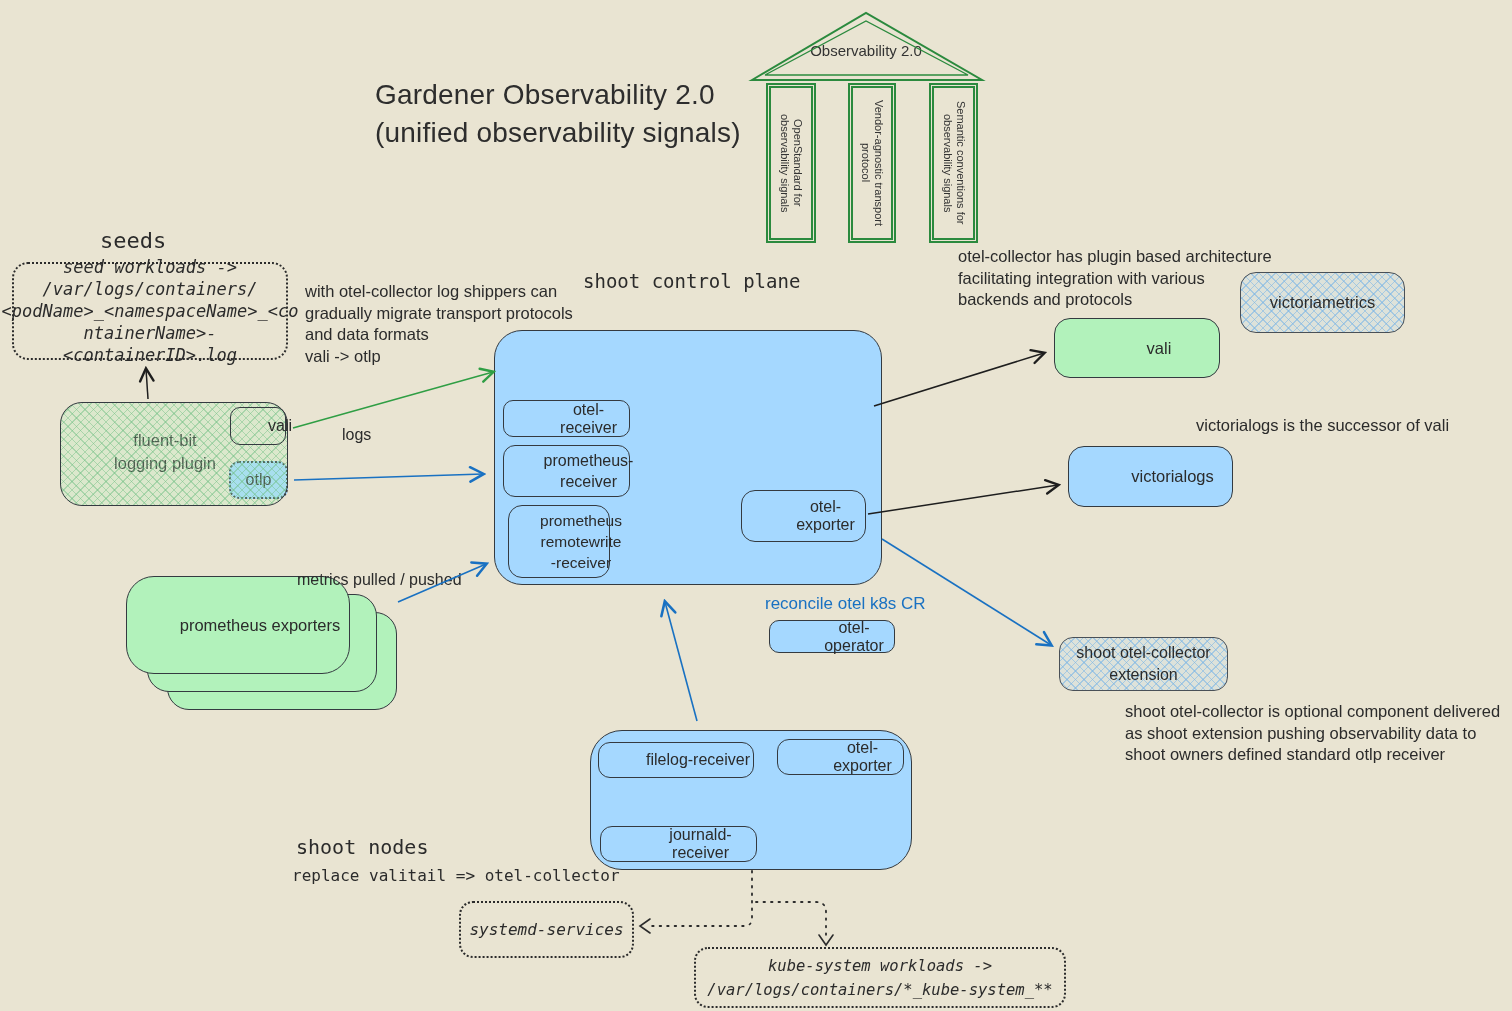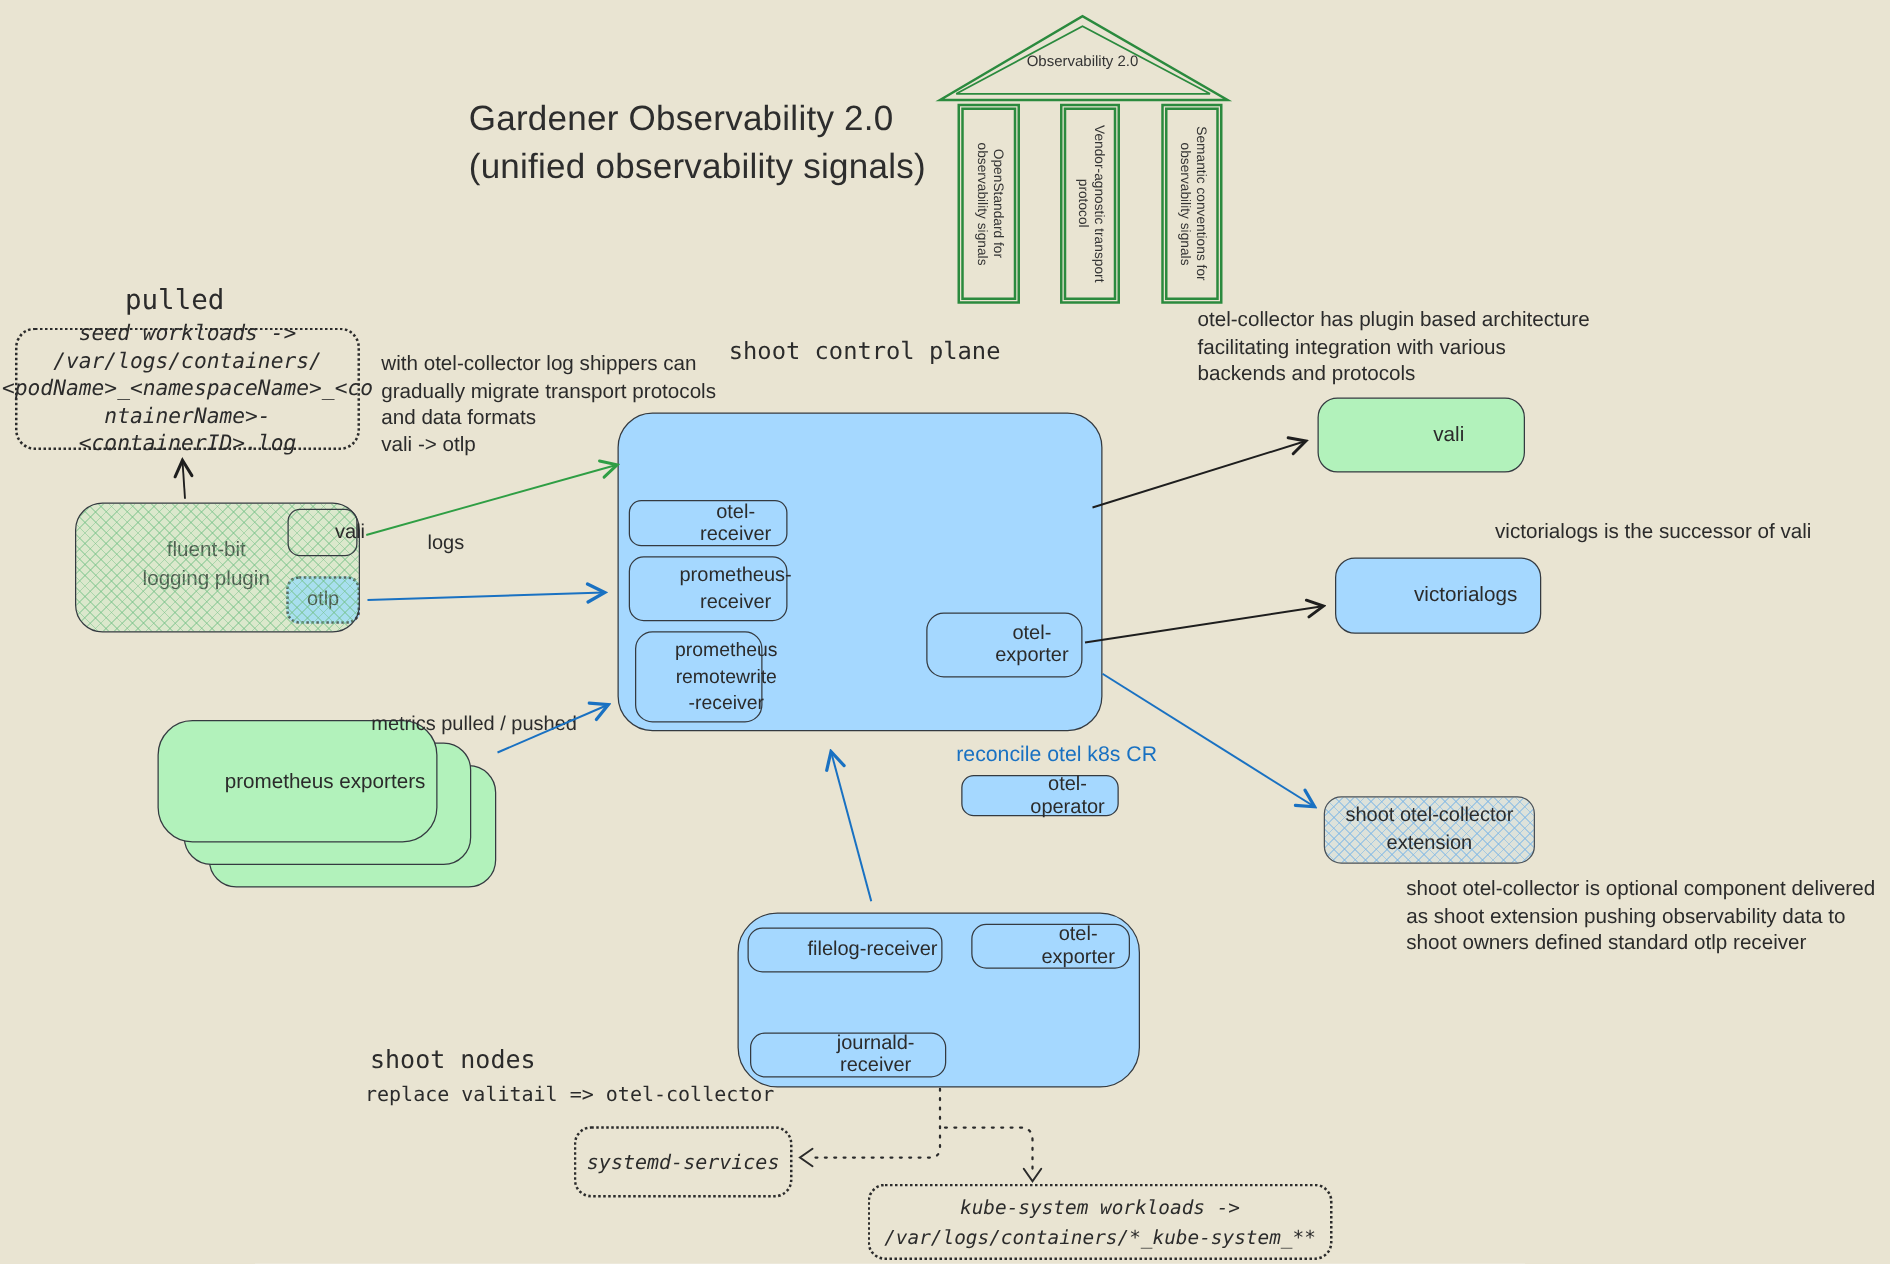--- a/index.html
+++ b/index.html
@@ -16,21 +16,21 @@
 
   .title{font-size:28px;line-height:38px;color:#2d2d2d;letter-spacing:.2px;}
 
   
   .pillar{
     border:5px double #2b8a3e;background:transparent;
     writing-mode:vertical-rl;text-orientation:mixed;
     font-size:11px;line-height:13px;color:#333;
     display:flex;align-items:center;justify-content:center;text-align:center;
   }
-  .roof-label{font-size:12px;color:#333;text-align:center;}
+  .roof-label{font-size:15px;color:#333;text-align:center;}
 
   
   .node{border:1.6px solid #343a40;box-sizing:border-box;padding-left:44px;}
   .blue{background:#a5d8ff;}
   .green{background:#b2f2bb;}
   .dashed{border:2px dashed #1e1e1e;}
   .dotted{border:2px dotted #2b2b2b;}
   .hatch-green{
     background-color:rgba(178,242,187,0.25);
     background-image:
@@ -58,21 +58,21 @@
   <div class="abs title label-el" style="left:375px;top:76px;">
     <div>Gardener Observability 2.0</div>
     <div>(unified observability signals)</div>
   </div>
 
   <div class="abs pillar" style="left:766px;top:83px;width:40px;height:150px;">OpenStandard for observability signals</div>
   <div class="abs pillar" style="left:848px;top:83px;width:38px;height:150px;">Vendor-agnostic transport protocol</div>
   <div class="abs pillar" style="left:929px;top:83px;width:39px;height:150px;">Semantic conventions for observability signals</div>
   <div class="abs roof-label label-el" style="left:800px;top:42px;width:132px;">Observability 2.0</div>
 
-  <div class="abs hand label-el" style="left:100px;top:228px;font-size:22px;">pulled</div>
+  <div class="abs hand label-el" style="left:100px;top:228px;font-size:22px;">seeds</div>
   <div class="abs dotted center hand-it pre" style="left:12px;top:262px;width:272px;height:94px;border-radius:16px;font-size:17px;line-height:22px;">seed workloads -&gt;
 /var/logs/containers/
 &lt;podName&gt;_&lt;namespaceName&gt;_&lt;co
 ntainerName&gt;-&lt;containerID&gt;.log</div>
 
   <div class="abs note pre label-el" style="left:305px;top:281px;">with otel-collector log shippers can
 gradually migrate transport protocols
 and data formats
 vali -&gt; otlp</div>
 
@@ -97,20 +97,21 @@
   <div class="abs node center pre" style="left:508px;top:505px;width:102px;height:73px;border-radius:14px;font-size:15.5px;line-height:21px;">prometheus
 remotewrite
 -receiver</div>
   <div class="abs fs165" style="left:640px;top:450px;">otel-collector</div>
   <div class="abs center green dashed fs16" style="left:744px;top:389px;width:127px;height:37px;border-radius:10px;box-sizing:border-box;">vali-exporter</div>
   <div class="abs node center fs16" style="left:741px;top:490px;width:125px;height:52px;border-radius:14px;">otel-exporter</div>
 
   <div class="abs note pre label-el" style="left:958px;top:246px;">otel-collector has plugin based architecture
 facilitating integration with various
 backends and protocols</div>
+  <div class="abs center fs165 hatch-blue" style="left:1240px;top:272px;width:165px;height:61px;border:1.6px solid #495057;border-radius:16px;box-sizing:border-box;">victoriametrics</div>
   <div class="abs node center green fs165" style="left:1054px;top:318px;width:166px;height:60px;border-radius:16px;">vali</div>
   <div class="abs fs165 label-el" style="left:1196px;top:416px;">victorialogs is the successor of vali</div>
   <div class="abs node center blue fs165" style="left:1068px;top:446px;width:165px;height:61px;border-radius:16px;">victorialogs</div>
   <div class="abs center pre fs16 hatch-blue" style="left:1059px;top:637px;width:169px;height:54px;border:1.6px solid #495057;border-radius:14px;line-height:22px;box-sizing:border-box;">shoot otel-collector
 extension</div>
   <div class="abs note pre label-el" style="left:1125px;top:701px;">shoot otel-collector is optional component delivered
 as shoot extension  pushing observability data to
 shoot owners defined standard otlp receiver</div>
 
   <div class="abs blue-text label-el" style="left:765px;top:594px;font-size:17px;text-align:right;">reconcile otel k8s CR</div>

